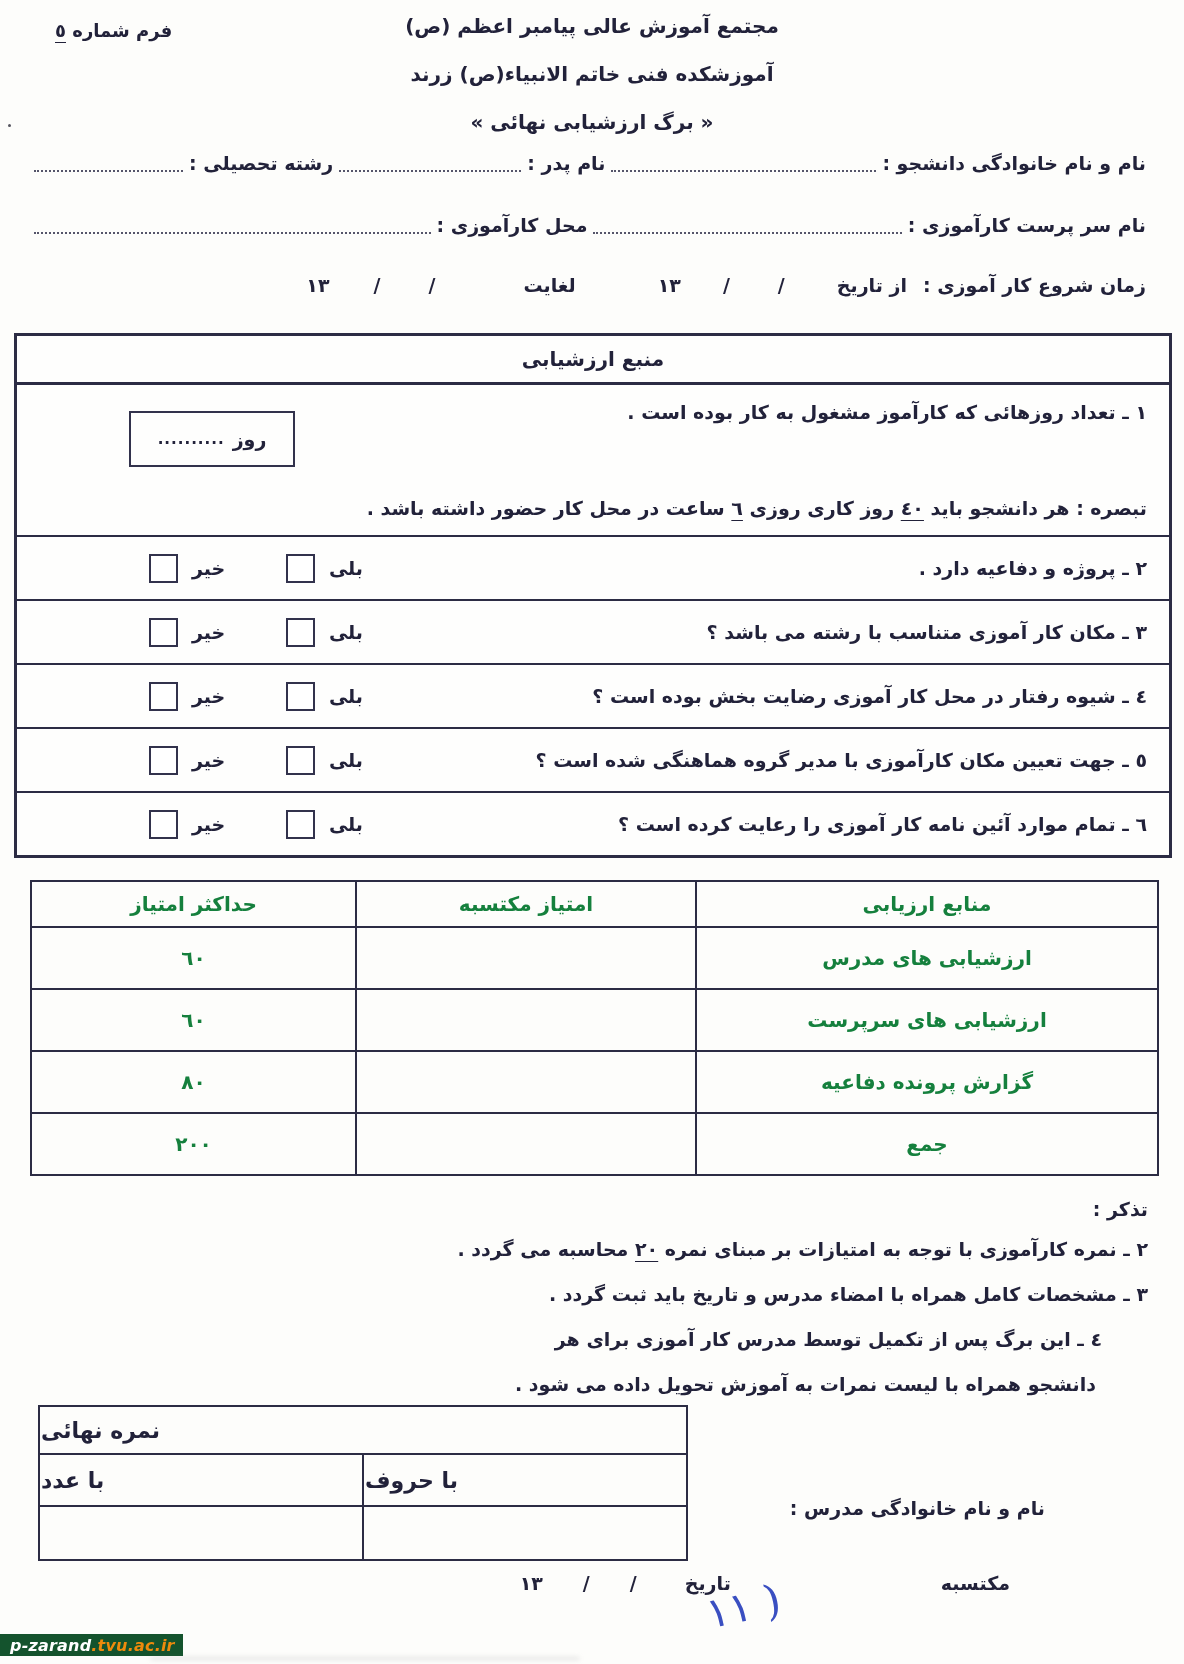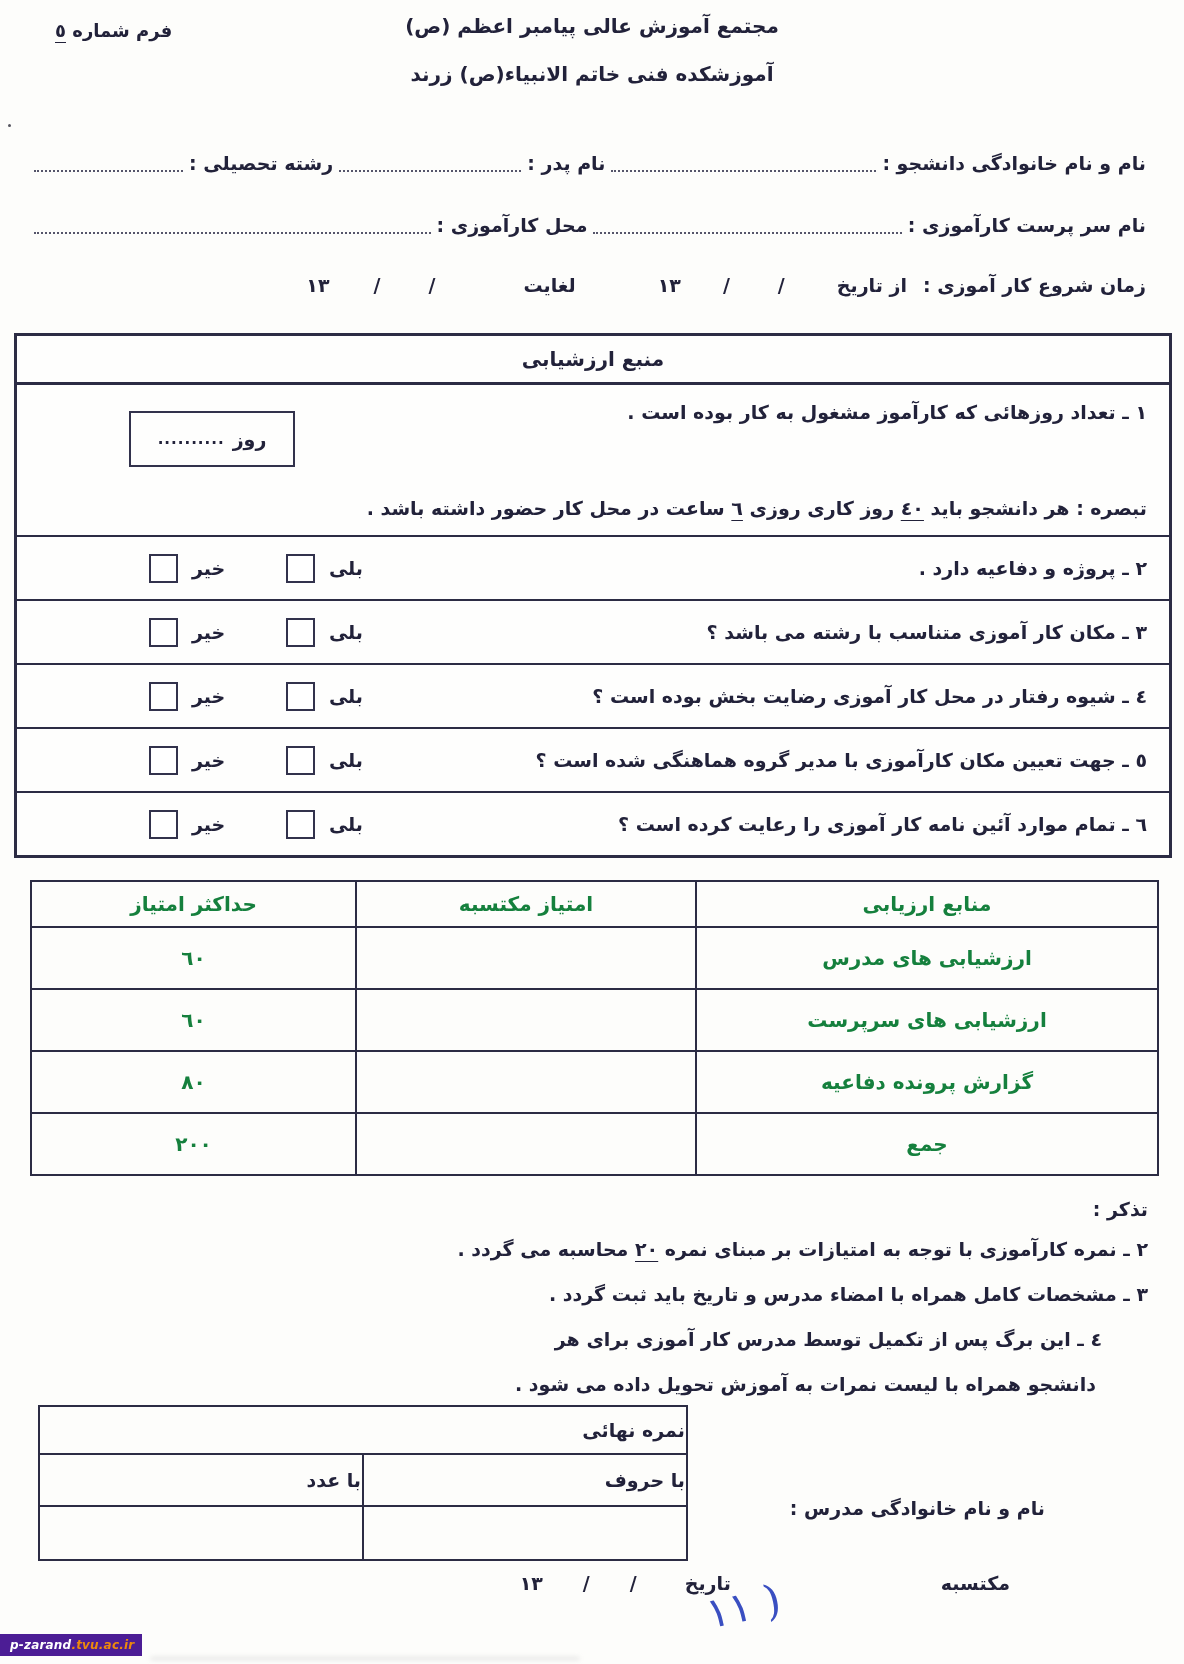--- a/index.html
+++ b/index.html
@@ -34,40 +34,41 @@
   
   table.tbl2{position:absolute;left:30px;top:880px;width:1127px;border-collapse:collapse;table-layout:fixed;}
   table.tbl2 th,table.tbl2 td{border:2px solid #2c2c44;text-align:center;font-size:20px;font-weight:bold;color:#15803d;}
   table.tbl2 th{height:42px;}
   table.tbl2 td{height:58px;}
   
   .notes{right:36px;top:1196px;width:700px;text-align:right;font-size:19px;line-height:26px;}
   .notes .nline{margin-bottom:19px;white-space:nowrap;}
   
   table.tbl3{position:absolute;left:38px;top:1405px;width:650px;border-collapse:collapse;table-layout:fixed;}
-  table.tbl3 td{border:2px solid #2c2c44;text-align:right;font-size:19px;font-weight:bold;}
+  table.tbl3 td{border:2px solid #2c2c44;text-align:left;font-size:22px;font-weight:bold;}
   .hw{position:absolute;left:706px;top:1582px;color:#3a4fc1;font-size:42px;font-weight:normal;transform:rotate(-12deg);font-family:"DejaVu Serif",serif;}
-  .wm{position:absolute;left:0;top:1634px;height:22px;background:#4c1d95;color:#fff;display:flex;align-items:center;padding:0 8px 0 10px;font-size:12px;font-style:italic;direction:ltr;letter-spacing:0.2px;}
+  .wm{position:absolute;left:0;top:1634px;height:22px;background:#14532d;color:#fff;display:flex;align-items:center;padding:0 8px 0 10px;font-size:16px;font-style:italic;direction:ltr;letter-spacing:0.2px;}
   .wm .dom{color:#ee8a0c;}
   .scan-dot{position:absolute;left:8px;top:124px;width:3px;height:3px;background:#55555f;border-radius:50%;}
   .ghost{position:absolute;left:150px;top:1656px;width:430px;height:5px;background:rgba(120,120,130,.12);filter:blur(2px);border-radius:3px;}
 </style>
 </head>
 <body>
 
 <div class="page">
 
   <div class="abs" style="left:55px;top:20px;font-size:18px;">
     <span>فرم شماره</span>
     <span class="u">٥</span>
   </div>
   <div class="scan-dot"></div>
 
   <div class="abs center" style="top:14px;font-size:20px;">مجتمع آموزش عالی پیامبر اعظم (ص)</div>
   <div class="abs center" style="top:62px;font-size:20px;padding-left:36px;">آموزشکده فنی خاتم الانبیاء(ص) زرند</div>
+  <div class="abs center" style="top:110px;font-size:20px;">« برگ ارزشیابی نهائی »</div>
 
   <div class="abs flexline" style="top:152px;right:38px;left:28px;">
     <span class="lbl">نام و نام خانوادگی دانشجو :</span>
     <span class="dotfill" style="flex:1.6;"></span>
     <span class="lbl">نام پدر :</span>
     <span class="dotfill" style="flex:1.1;"></span>
     <span class="lbl">رشته تحصیلی :</span>
     <span class="dotfill" style="flex:0.9;"></span>
   </div>
 

